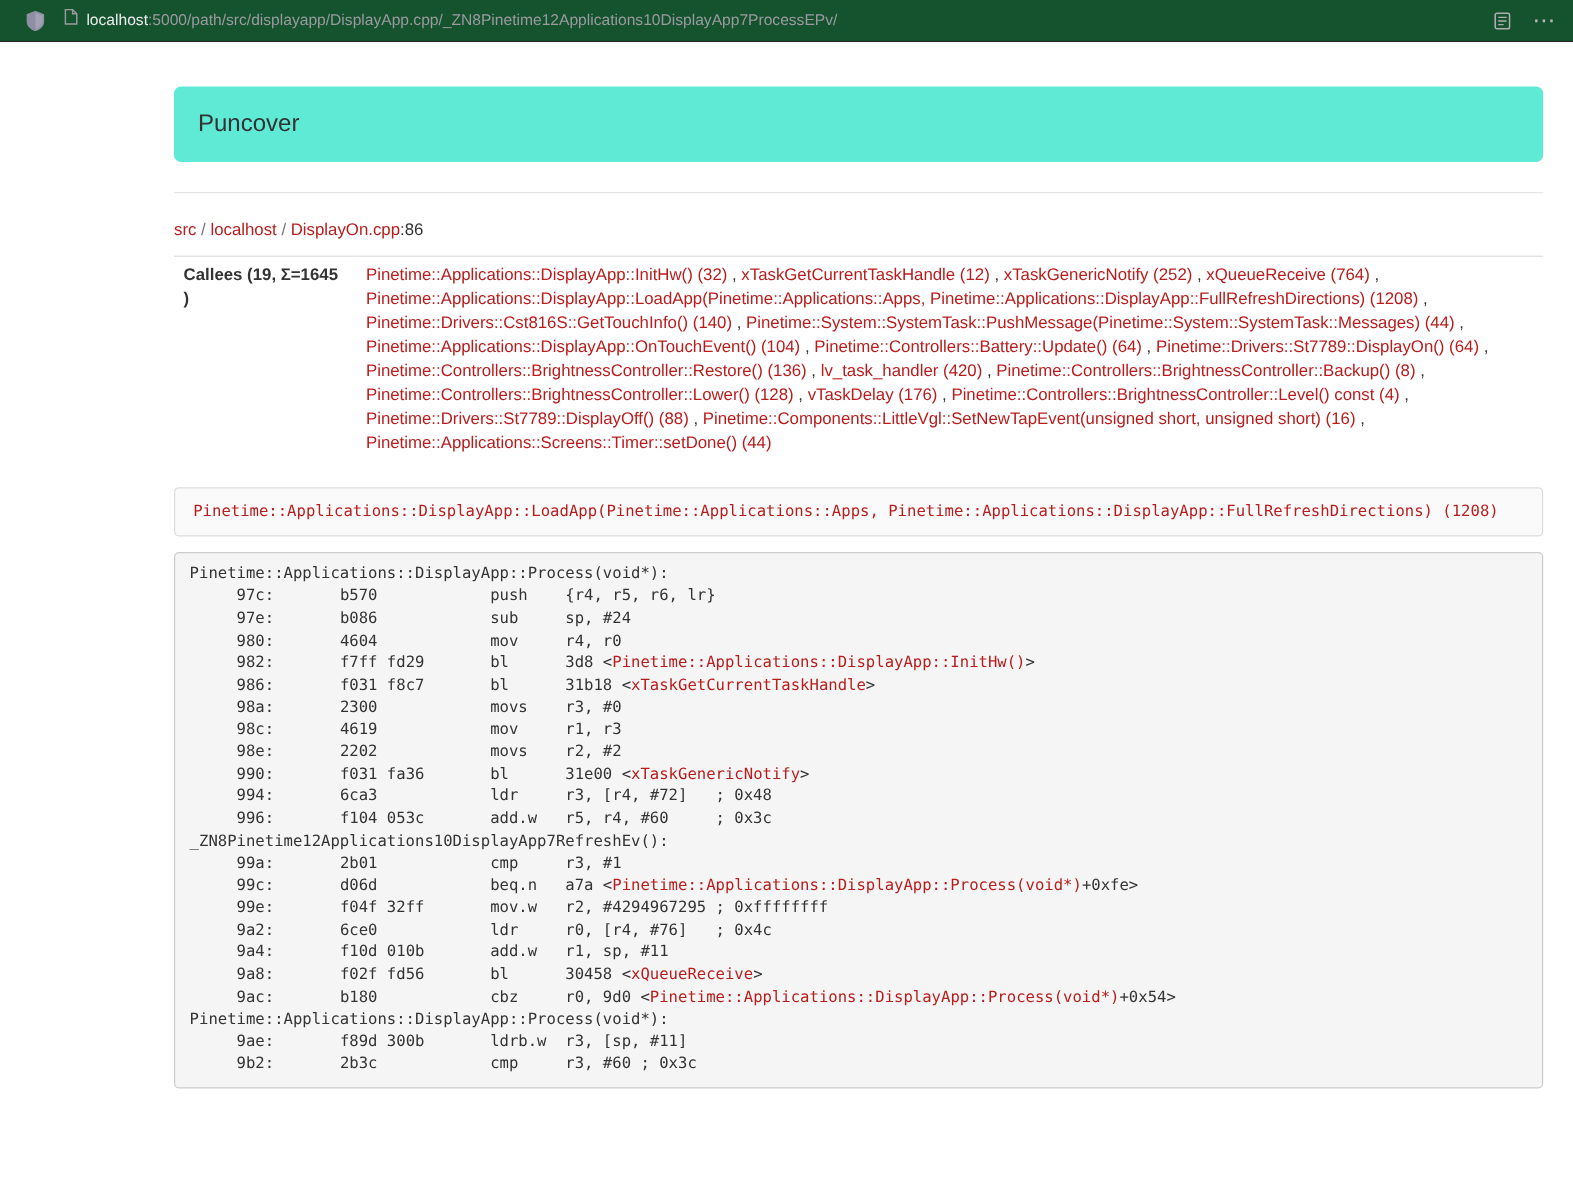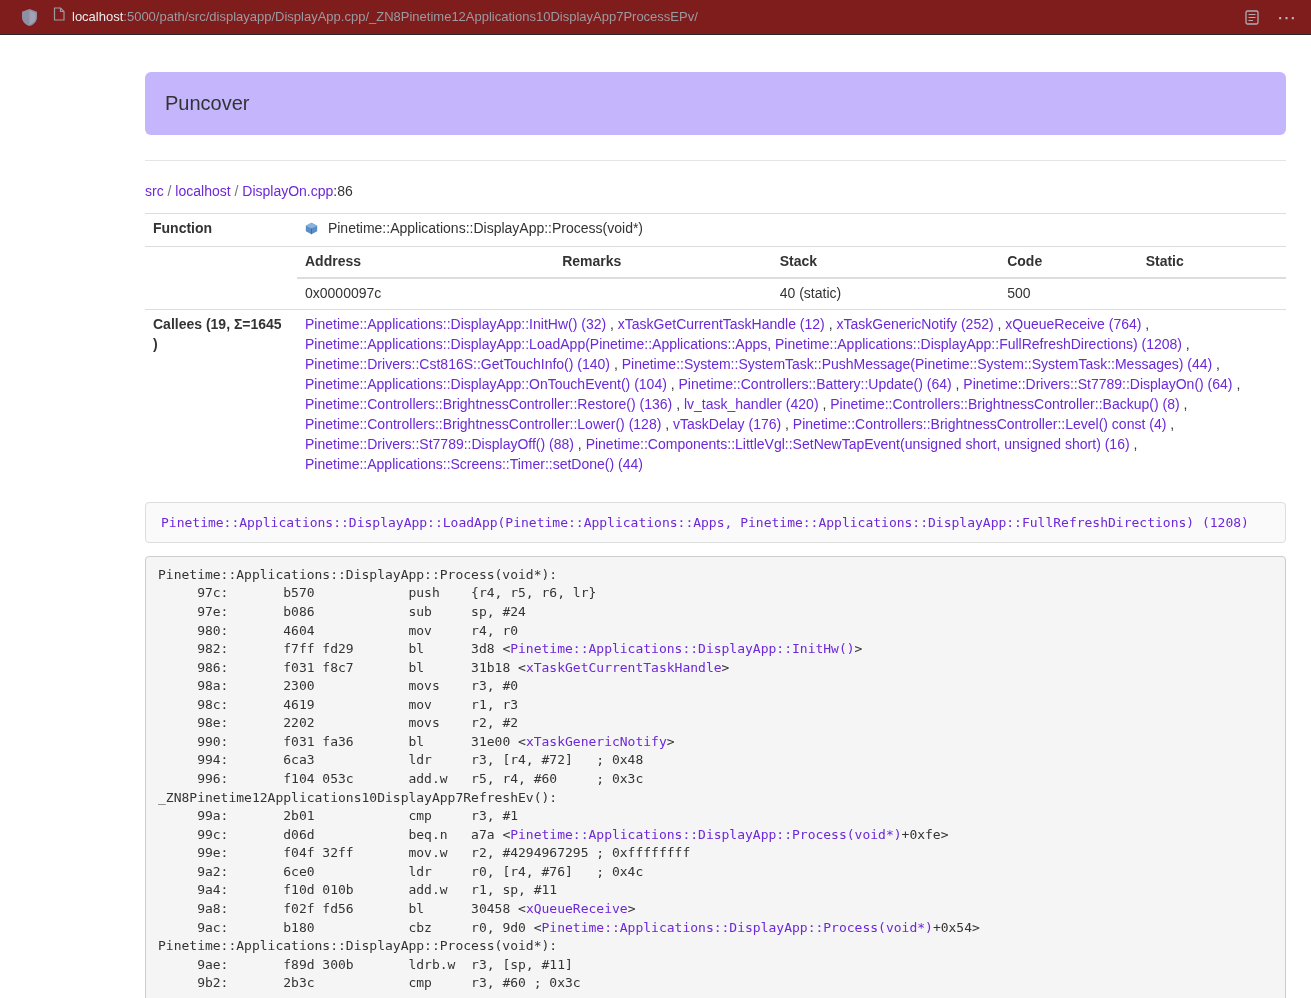--- a/index.html
+++ b/index.html
@@ -8,21 +8,21 @@
     background:#ffffff;
     font-family:"Liberation Sans", sans-serif;
     font-size:14px;
     line-height:1.42857;
     color:#333;
   }
 
   
   .chrome {
     height:35px;
-    background:#7f1d1d;
+    background:#14532d;
     border-bottom:1px solid #28282c;
     display:flex;
     align-items:center;
     padding:0 14px 0 22px;
   }
   .chrome .shield { display:inline-flex; margin-right:16px; cursor:pointer; }
   .urlbar {
     flex:1;
     display:flex;
     align-items:center;
@@ -41,34 +41,34 @@
     line-height:1;
     cursor:pointer;
     letter-spacing:1px;
     user-select:none;
   }
 
   
   .content { margin:37px 25px 0 145px; }
 
   .jumbotron {
-    background:#c4b5fd;
+    background:#5eead4;
     border-radius:6px;
     height:63px;
     display:flex;
     align-items:center;
     padding-left:20px;
     margin-bottom:25px;
   }
   .jumbotron h1 { font-size:20px; font-weight:500; color:#333; }
 
   hr.divider { border:0; border-top:1px solid #e5e5e5; margin:0 0 21px 0; }
 
   .breadcrumb { margin-bottom:11px; }
-  a.lnk { color:#6d28d9; text-decoration:none; cursor:pointer; }
+  a.lnk { color:#b91c1c; text-decoration:none; cursor:pointer; }
   .breadcrumb .sep { color:#777; }
 
   table.main { width:100%; border-collapse:collapse; margin-bottom:22px; }
   table.main > tbody > tr > th,
   table.main > tbody > tr > td {
     border-top:1px solid #ddd;
     padding:5px 8px;
     text-align:left;
     vertical-align:top;
   }
@@ -150,58 +150,20 @@
     <h1>Puncover</h1>
   </div>
 
   <hr class="divider">
 
   <p class="breadcrumb"><a class="lnk">src</a><span class="sep"> / </span><a class="lnk">localhost</a><span class="sep"> / </span><a class="lnk">DisplayOn.cpp</a><span>:86</span></p>
 
   <table class="main">
     <tbody>
       <tr>
-        <th>Function</th>
-        <td>
-          <span class="fn-ic">
-            <svg width="13" height="13" viewBox="0 0 16 16">
-              <path d="M8 1 L15 4.5 V11.5 L8 15 L1 11.5 V4.5 Z" fill="#5b8ec4"></path>
-              <path d="M8 1 L15 4.5 L8 8 L1 4.5 Z" fill="#86b4de"></path>
-              <path d="M8 8 L8 15" stroke="#3a6a9a" stroke-width="1"></path>
-            </svg>
-          </span>
-          <span>Pinetime::Applications::DisplayApp::Process(void*)</span>
-        </td>
-      </tr>
-      <tr>
-        <th></th>
-        <td class="nopad">
-          <table class="inner">
-            <thead>
-              <tr>
-                <th>Address</th>
-                <th>Remarks</th>
-                <th>Stack</th>
-                <th>Code</th>
-                <th>Static</th>
-              </tr>
-            </thead>
-            <tbody>
-              <tr>
-                <td>0x0000097c</td>
-                <td></td>
-                <td>40 (static)</td>
-                <td>500</td>
-                <td></td>
-              </tr>
-            </tbody>
-          </table>
-        </td>
-      </tr>
-      <tr>
         <th>Callees (19, Σ=1645 )</th>
         <td><a class="lnk">Pinetime::Applications::DisplayApp::InitHw() (32)</a> , <a class="lnk">xTaskGetCurrentTaskHandle (12)</a> , <a class="lnk">xTaskGenericNotify (252)</a> , <a class="lnk">xQueueReceive (764)</a> , <a class="lnk">Pinetime::Applications::DisplayApp::LoadApp(Pinetime::Applications::Apps, Pinetime::Applications::DisplayApp::FullRefreshDirections) (1208)</a> , <a class="lnk">Pinetime::Drivers::Cst816S::GetTouchInfo() (140)</a> , <a class="lnk">Pinetime::System::SystemTask::PushMessage(Pinetime::System::SystemTask::Messages) (44)</a> , <a class="lnk">Pinetime::Applications::DisplayApp::OnTouchEvent() (104)</a> , <a class="lnk">Pinetime::Controllers::Battery::Update() (64)</a> , <a class="lnk">Pinetime::Drivers::St7789::DisplayOn() (64)</a> , <a class="lnk">Pinetime::Controllers::BrightnessController::Restore() (136)</a> , <a class="lnk">lv_task_handler (420)</a> , <a class="lnk">Pinetime::Controllers::BrightnessController::Backup() (8)</a> , <a class="lnk">Pinetime::Controllers::BrightnessController::Lower() (128)</a> , <a class="lnk">vTaskDelay (176)</a> , <a class="lnk">Pinetime::Controllers::BrightnessController::Level() const (4)</a> , <a class="lnk">Pinetime::Drivers::St7789::DisplayOff() (88)</a> , <a class="lnk">Pinetime::Components::LittleVgl::SetNewTapEvent(unsigned short, unsigned short) (16)</a> , <a class="lnk">Pinetime::Applications::Screens::Timer::setDone() (44)</a></td>
       </tr>
     </tbody>
   </table>
 
   <div class="panel-head">
     <a class="lnk">Pinetime::Applications::DisplayApp::LoadApp(Pinetime::Applications::Apps, Pinetime::Applications::DisplayApp::FullRefreshDirections) (1208)</a>
   </div>
 

